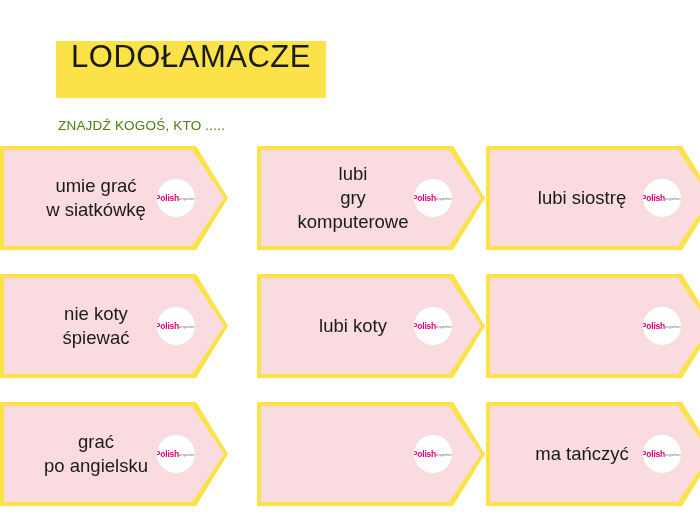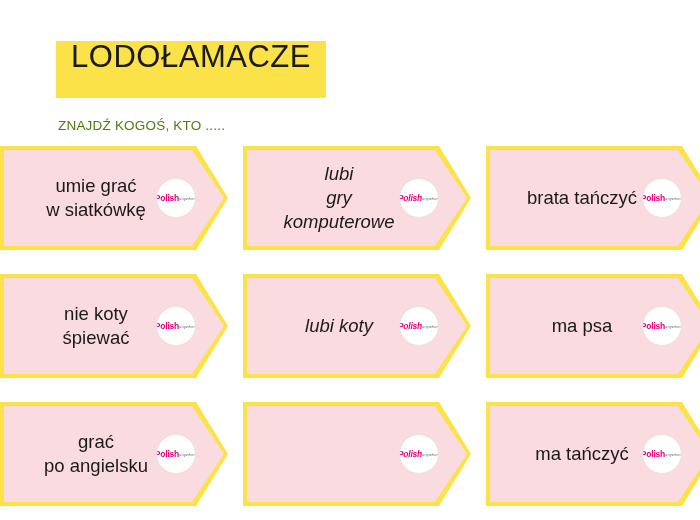--- a/index.html
+++ b/index.html
@@ -58,21 +58,21 @@
   .row {
     position: relative;
     height: 128px;
   }
   .arrow-cell {
     position: absolute;
     top: 0;
     height: 104px;
   }
   .arrow-cell.c0 { left: 0px;   width: 228px; }
-  .arrow-cell.c1 { left: 243px; width: 228px; font-style: italic; }
+  .arrow-cell.c1 { left: 257px; width: 228px; }
   .arrow-cell.c2 { left: 486px; width: 228px; }
 
   .arrow-shape {
     position: absolute;
     inset: 0;
     background: #fbe249;
     clip-path: polygon(0% 0%, 86% 0%, 100% 50%, 86% 100%, 0% 100%);
   }
   .arrow-inner {
     position: absolute;
@@ -167,21 +167,21 @@
       <div class="logo-badge">
         <div class="logo-main">Polish</div>
         <div class="logo-sub">anywhere</div>
       </div>
     </div>
 
     <div class="arrow-cell c2">
       <div class="arrow-shape">
         <div class="arrow-inner"></div>
       </div>
-      <div class="arrow-label">brata tańczyć</div>
+      <div class="arrow-label">lubi siostrę</div>
       <div class="logo-badge">
         <div class="logo-main">Polish</div>
         <div class="logo-sub">anywhere</div>
       </div>
     </div>
   </div>
 
   <div class="row">
     <div class="arrow-cell c0">
       <div class="arrow-shape">
@@ -203,21 +203,20 @@
       <div class="logo-badge">
         <div class="logo-main">Polish</div>
         <div class="logo-sub">anywhere</div>
       </div>
     </div>
 
     <div class="arrow-cell c2">
       <div class="arrow-shape">
         <div class="arrow-inner"></div>
       </div>
-      <div class="arrow-label">ma psa</div>
       <div class="logo-badge">
         <div class="logo-main">Polish</div>
         <div class="logo-sub">anywhere</div>
       </div>
     </div>
   </div>
 
   <div class="row">
     <div class="arrow-cell c0">
       <div class="arrow-shape">

